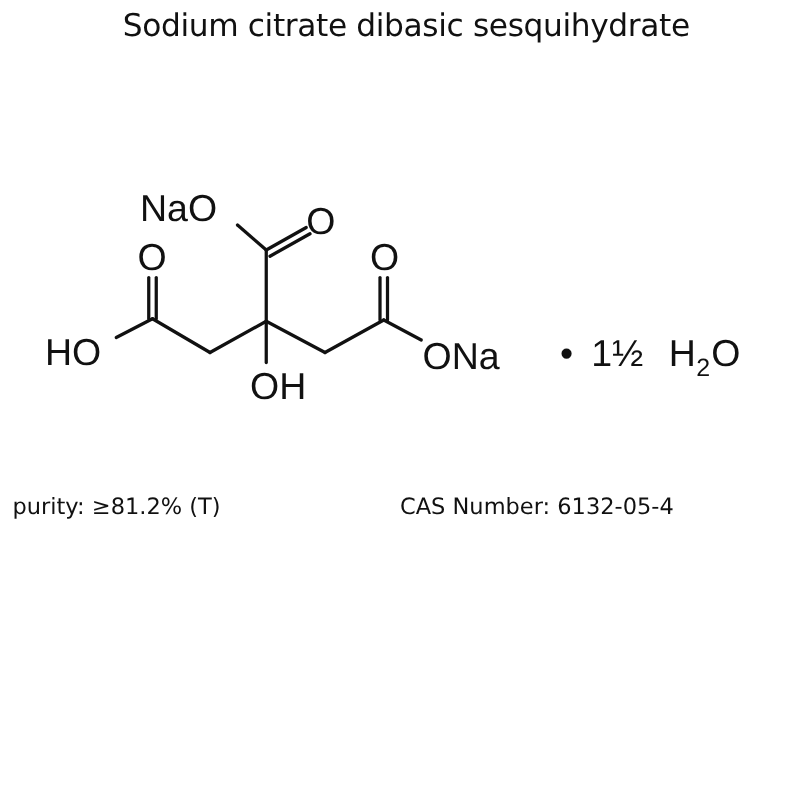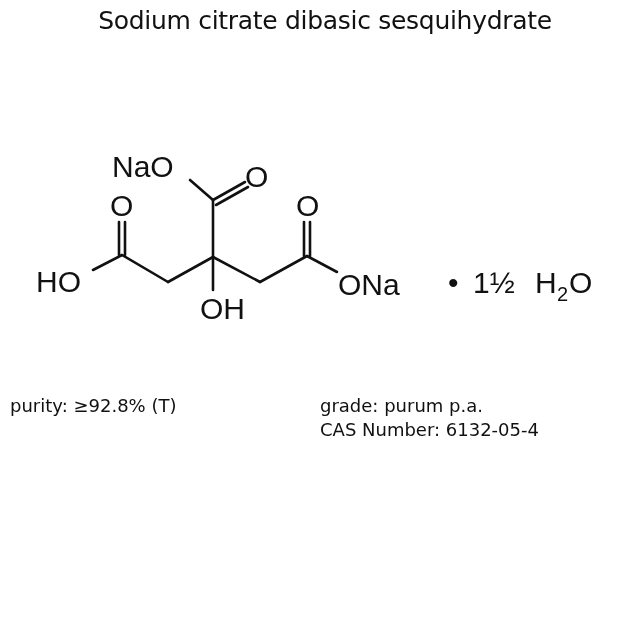--- a/index.html
+++ b/index.html
@@ -65,18 +65,17 @@
   <text class="atom" x="338" y="295">ONa</text>
 
   <text class="atom" x="448" y="293">•</text>
   <text class="atom" x="473" y="293">1½</text>
   <text class="atom" x="535" y="293">H</text>
   <text class="sub" x="557" y="301">2</text>
   <text class="atom" x="569" y="293">O</text>
 </svg>
 
 <div class="props left">
-  <div>purity: ≥92.8% (T)</div>
+  <div>purity: ≥81.2% (T)</div>
 </div>
 <div class="props right">
-  <div>grade: purum p.a.</div>
   <div>CAS Number: 6132-05-4</div>
 </div>
 
 </body></html>

